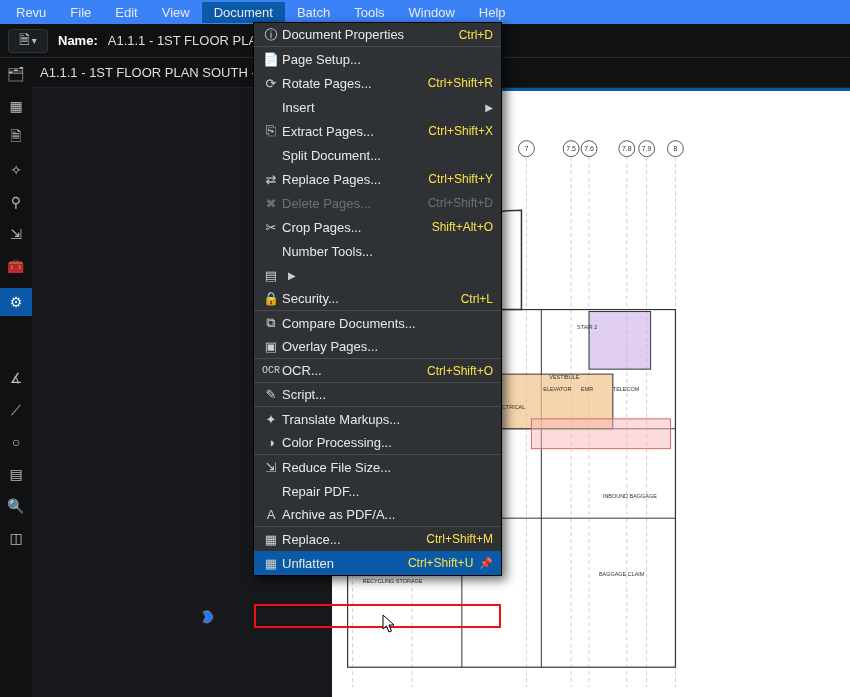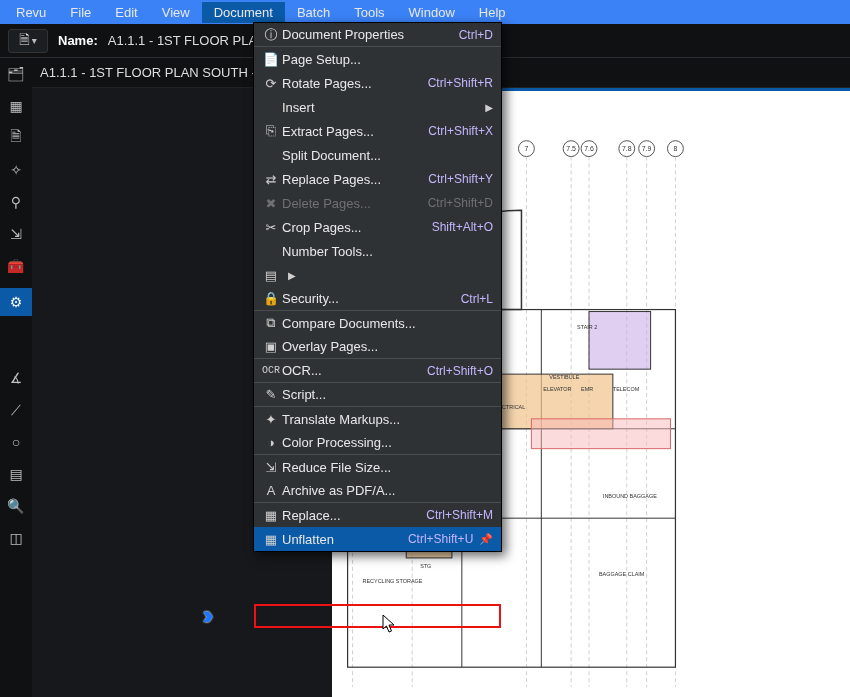--- a/index.html
+++ b/index.html
@@ -37,21 +37,21 @@
   
   .dropdown {
     position: absolute; left: 253px; top: 22px; width: 249px;
     background: #2f3235; border: 1px solid #000; font-size: 13px;
     box-shadow: 4px 4px 10px rgba(0,0,0,.6);
   }
   .dropdown .row { display: flex; align-items: center; height: 24px; padding: 0 8px 0 6px; cursor: pointer; color: #e8e8e8; }
   .dropdown .row.sep-after { border-bottom: 1px solid #4a4d50; }
   .dropdown .row .ic { width: 22px; text-align: center; color: #cfcfcf; font-size: 13px; flex-shrink: 0; }
   .dropdown .row .lbl { flex: 1; white-space: nowrap; }
-  .dropdown .row .sc { color: #c4b5fd; font-size: 12px; margin-left: 8px; white-space: nowrap; }
+  .dropdown .row .sc { color: #fde047; font-size: 12px; margin-left: 8px; white-space: nowrap; }
   .dropdown .row .arrow { color: #cfcfcf; font-size: 10px; margin-left: 6px; }
   .dropdown .row.disabled .lbl, .dropdown .row.disabled .sc, .dropdown .row.disabled .ic { color: #6e7073; }
   .dropdown .row.hl { background: #0a5aa8; }
   .dropdown .row .pin { margin-left: 6px; font-size: 11px; color: #e8e8e8; }
 
   
   .highlight-box {
     position: absolute; border: 2px solid #e11; pointer-events: none;
   }
 
@@ -260,20 +260,24 @@
       <span class="lbl">Translate Markups...</span>
     </div>
     <div class="row sep-after">
       <span class="ic">◑</span>
       <span class="lbl">Color Processing...</span>
     </div>
     <div class="row">
       <span class="ic">⇲</span>
       <span class="lbl">Reduce File Size...</span>
     </div>
+    <div class="row">
+      <span class="ic"></span>
+      <span class="lbl">Repair PDF...</span>
+    </div>
     <div class="row sep-after">
       <span class="ic">A</span>
       <span class="lbl">Archive as PDF/A...</span>
     </div>
     <div class="row">
       <span class="ic">▦</span>
       <span class="lbl">Replace...</span>
       <span class="sc">Ctrl+Shift+M</span>
     </div>
     <div class="row hl">

